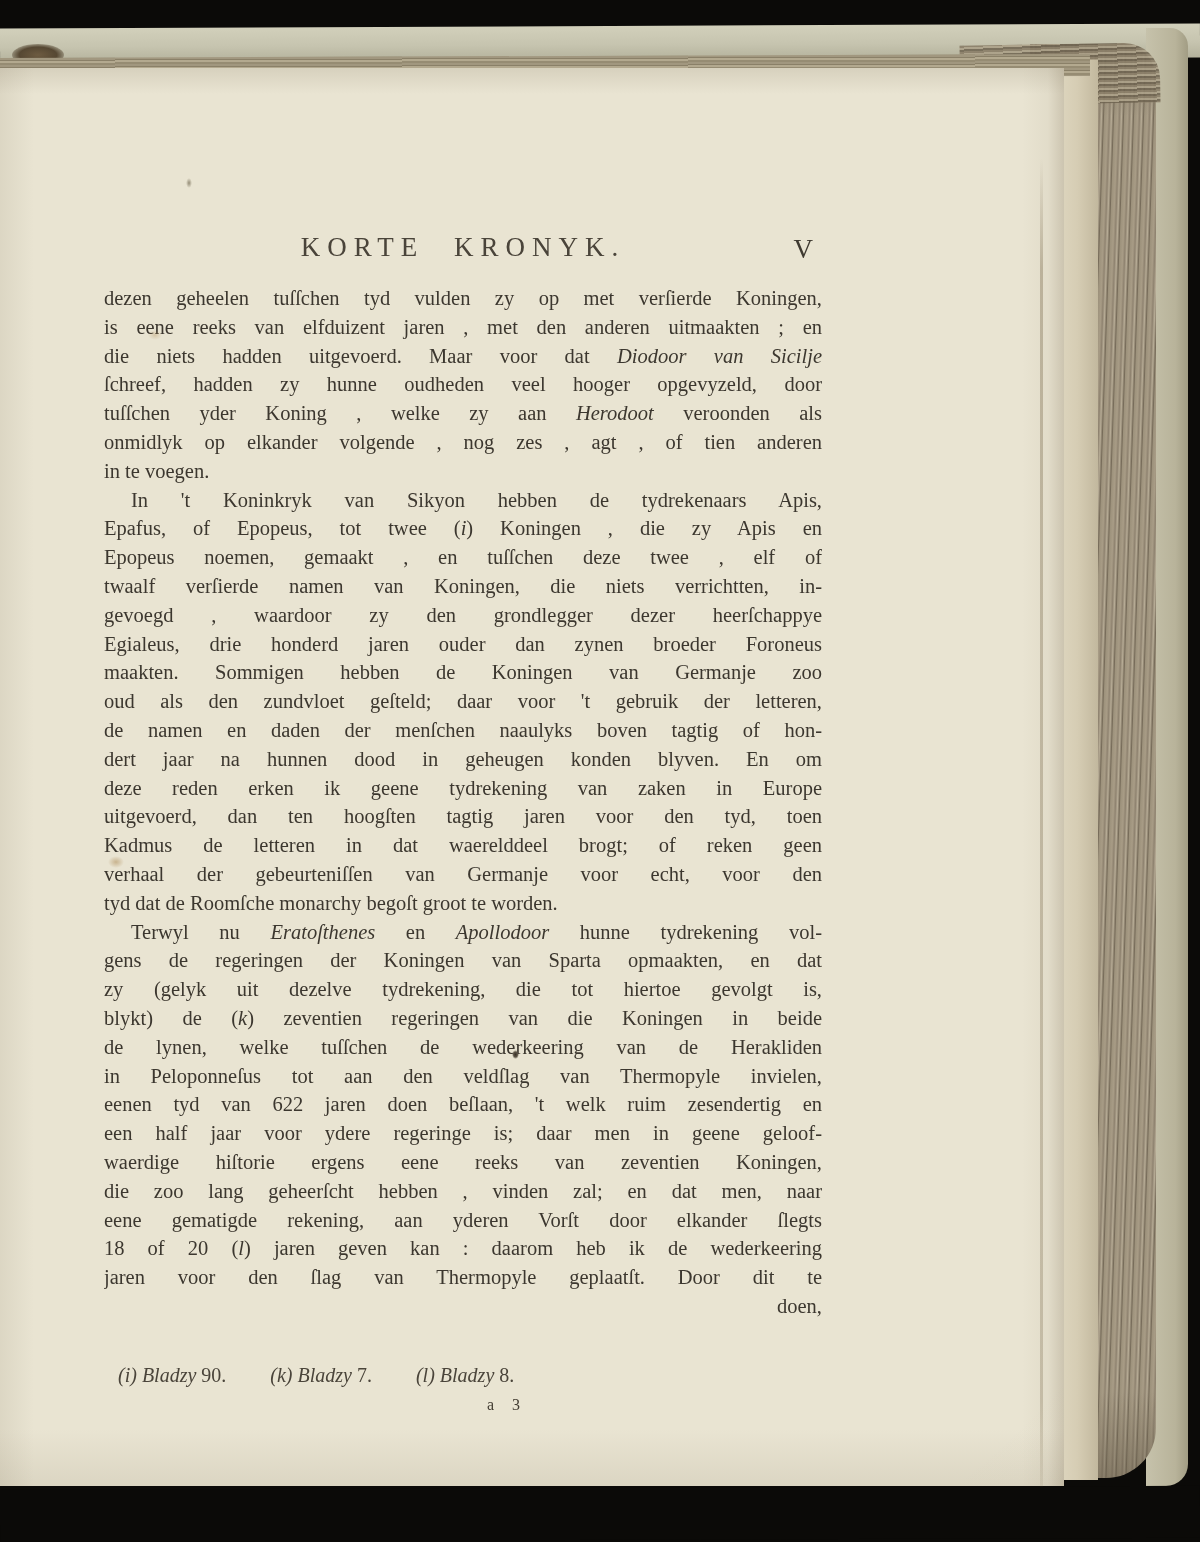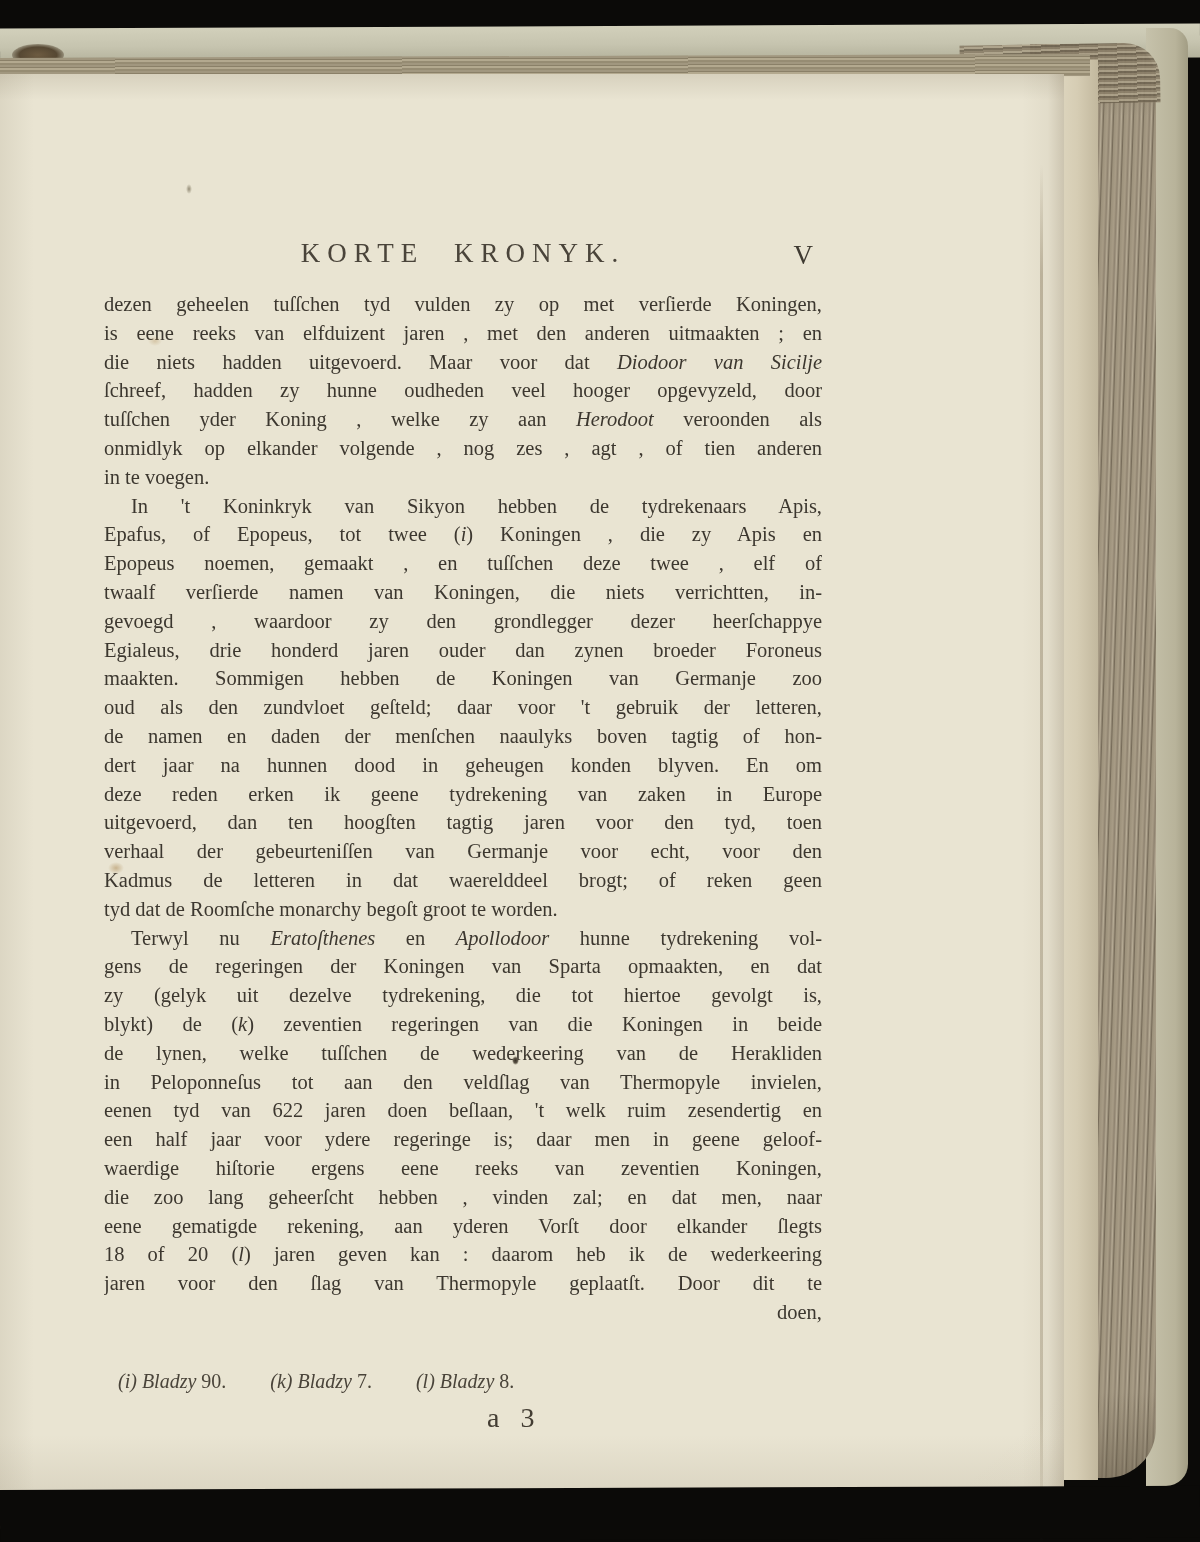--- a/index.html
+++ b/index.html
@@ -56,21 +56,21 @@
   
   .top-page-edges{
     position:absolute;left:0;top:56px;width:1090px;height:22px;
     background:repeating-linear-gradient(180deg,
       #a1977f 0 2px,#8a8068 2px 3px,#b3a98f 3px 5px,#968c73 5px 7px);
     transform:rotate(-0.2deg);
   }
 
   
   .page{
-    position:absolute;left:0;top:74px;width:1064px;height:1418px;
+    position:absolute;left:0;top:68px;width:1064px;height:1418px;
     background:
       linear-gradient(90deg,rgba(105,92,66,.10) 0,rgba(105,92,66,0) 34px),
       linear-gradient(270deg,rgba(130,115,88,.28) 0,rgba(130,115,88,.07) 16px,rgba(130,115,88,0) 42px),
       linear-gradient(180deg,rgba(120,108,82,.16) 0,rgba(120,108,82,0) 26px,rgba(120,108,82,0) 96%,rgba(120,108,82,.12) 100%),
       radial-gradient(140% 120% at 45% 45%,rgba(0,0,0,0) 55%,rgba(118,102,70,.10) 100%),
       #e9e4d2;
   }
   .right-deckle{
     position:absolute;left:1040px;top:90px;width:3px;height:1380px;
     background:linear-gradient(180deg,rgba(138,124,95,.0),rgba(138,124,95,.45) 8%,rgba(138,124,95,.35) 90%,rgba(138,124,95,0));
@@ -109,21 +109,21 @@
   .it{font-style:italic;}
 
   
   .footnotes{
     position:absolute;left:118px;top:1296px;width:700px;
     font-size:20px;color:#4a443a;
   }
   .fn{margin-right:44px;}
   .signature{
     position:absolute;left:487px;top:1328px;
-    font-size:28px;color:#433d33;letter-spacing:7px;
+    font-size:16px;color:#433d33;letter-spacing:7px;
   }
 
   
   .stain{position:absolute;border-radius:50%;}
   .stain-a{left:512px;top:982px;width:7px;height:9px;
     background:radial-gradient(50% 50% at 50% 50%,#3a332a 0%,#5a5244 55%,rgba(90,82,68,0) 100%);}
   .stain-b{left:108px;top:788px;width:16px;height:12px;
     background:radial-gradient(50% 50% at 50% 50%,rgba(160,120,60,.45) 0%,rgba(160,120,60,0) 100%);}
   .stain-c{left:186px;top:110px;width:6px;height:10px;
     background:radial-gradient(50% 50% at 50% 50%,rgba(90,80,55,.6) 0%,rgba(90,80,55,0) 100%);}
@@ -163,22 +163,22 @@
         <div class="line"><span>Epopeus noemen, gemaakt , en tuſſchen deze twee , elf of</span></div>
         <div class="line"><span>twaalf verſierde namen van Koningen, die niets verrichtten, in-</span></div>
         <div class="line"><span>gevoegd , waardoor zy den grondlegger dezer heerſchappye</span></div>
         <div class="line"><span>Egialeus, drie honderd jaren ouder dan zynen broeder Foroneus</span></div>
         <div class="line"><span>maakten.  Sommigen hebben de Koningen van Germanje zoo</span></div>
         <div class="line"><span>oud als den zundvloet geſteld; daar voor 't gebruik der letteren,</span></div>
         <div class="line"><span>de namen en daden der menſchen naaulyks boven tagtig of hon-</span></div>
         <div class="line"><span>dert jaar na hunnen dood in geheugen konden blyven.  En om</span></div>
         <div class="line"><span>deze reden erken ik geene tydrekening van zaken in Europe</span></div>
         <div class="line"><span>uitgevoerd, dan ten hoogſten tagtig jaren voor den tyd, toen</span></div>
+        <div class="line"><span>Kadmus de letteren in dat waerelddeel brogt; of reken geen</span></div>
         <div class="line"><span>verhaal der gebeurteniſſen van Germanje voor echt, voor den</span></div>
-        <div class="line"><span>Kadmus de letteren in dat waerelddeel brogt; of reken geen</span></div>
         <div class="line end"><span>tyd dat de Roomſche monarchy begoſt groot te worden.</span></div>
         <div class="line indent"><span>Terwyl nu </span><span class="it">Eratoſthenes</span><span> en </span><span class="it">Apollodoor</span><span> hunne tydrekening vol-</span></div>
         <div class="line"><span>gens de regeringen der Koningen van Sparta opmaakten, en dat</span></div>
         <div class="line"><span>zy (gelyk uit dezelve tydrekening, die tot hiertoe gevolgt is,</span></div>
         <div class="line"><span>blykt) de (</span><span class="it">k</span><span>) zeventien regeringen van die Koningen in beide</span></div>
         <div class="line"><span>de lynen, welke tuſſchen de wederkeering van de Herakliden</span></div>
         <div class="line"><span>in Peloponneſus tot aan den veldſlag van Thermopyle invielen,</span></div>
         <div class="line"><span>eenen tyd van 622 jaren doen beſlaan, 't welk ruim zesendertig en</span></div>
         <div class="line"><span>een half jaar voor ydere regeringe is; daar men in geene geloof-</span></div>
         <div class="line"><span>waerdige hiſtorie ergens eene reeks van zeventien Koningen,</span></div>

